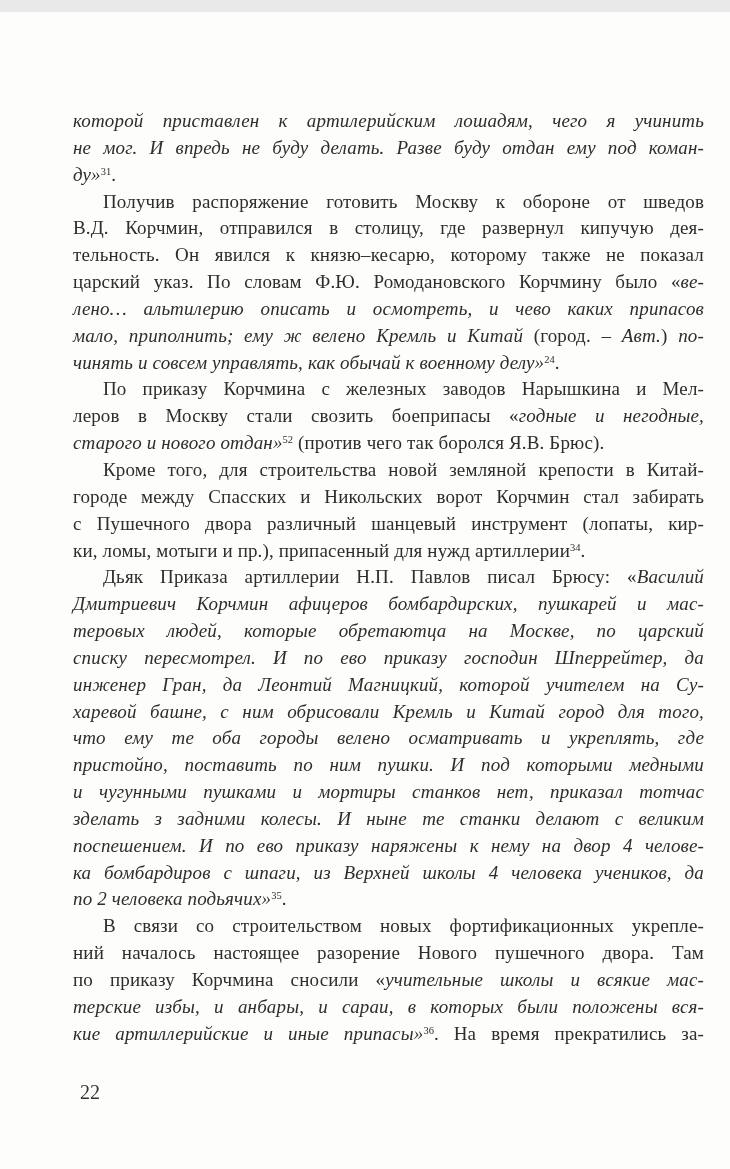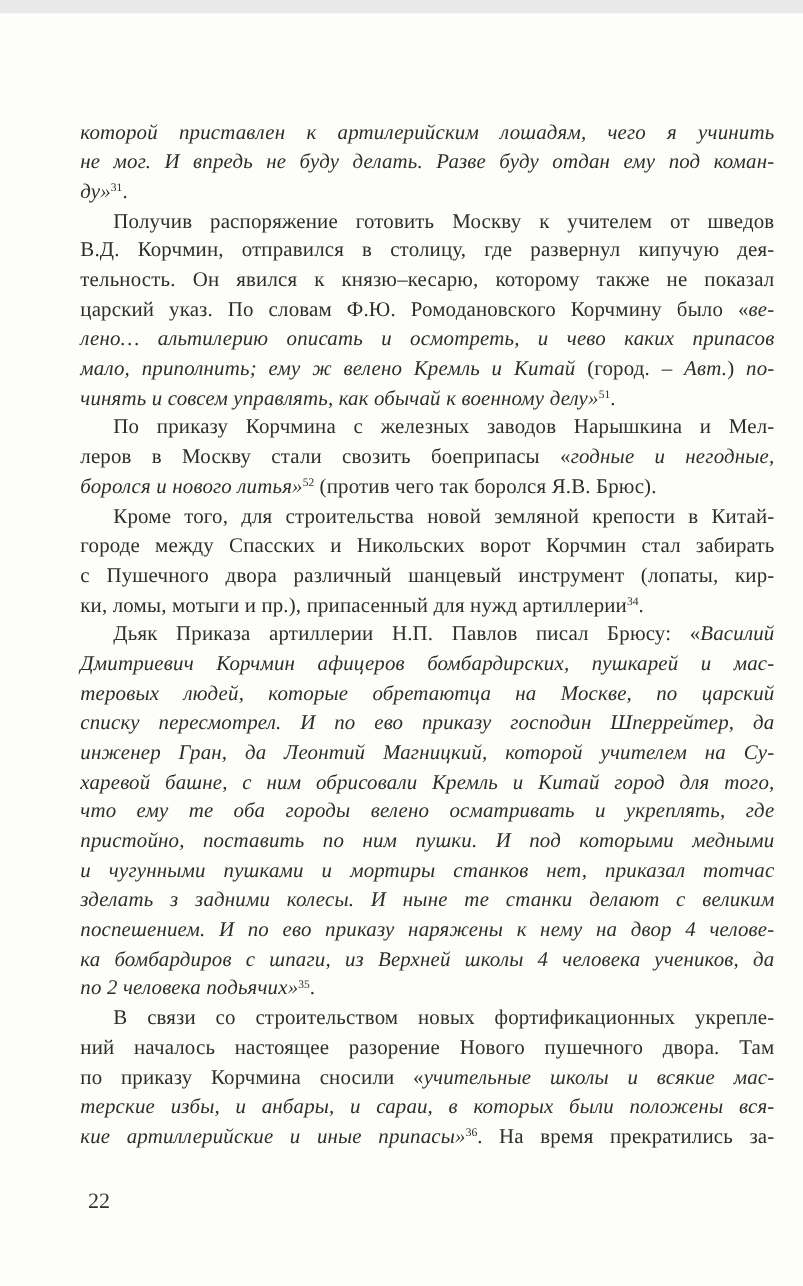--- a/index.html
+++ b/index.html
@@ -48,30 +48,30 @@
   }
 </style>
 </head>
 <body>
 
 <div class="page">
   <div class="text-block">
       <div class="line"><span class="it">которой приставлен к артилерийским лошадям, чего я учинить</span></div>
       <div class="line"><span class="it">не мог. И впредь не буду делать. Разве буду отдан ему под коман-</span></div>
       <div class="line plain"><span class="it">ду»</span><sup class="fn">31</sup><span>.</span></div>
-      <div class="line indent"><span>Получив распоряжение готовить Москву к учителем от шведов</span></div>
+      <div class="line indent"><span>Получив распоряжение готовить Москву к обороне от шведов</span></div>
       <div class="line"><span>В.Д. Корчмин,  отправился в столицу, где развернул кипучую дея-</span></div>
       <div class="line"><span>тельность. Он явился к князю–кесарю, которому также не показал</span></div>
       <div class="line"><span>царский указ. По словам Ф.Ю. Ромодановского Корчмину было «</span><span class="it">ве-</span></div>
       <div class="line"><span class="it">лено… альтилерию описать и осмотреть, и чево каких припасов</span></div>
       <div class="line"><span class="it">мало, приполнить; ему ж велено Кремль и Китай </span><span>(город. – </span><span class="it">Авт.</span><span>)</span><span class="it"> по-</span></div>
-      <div class="line plain"><span class="it">чинять и совсем управлять, как обычай к военному делу»</span><sup class="fn">51</sup><span>.</span></div>
+      <div class="line plain"><span class="it">чинять и совсем управлять, как обычай к военному делу»</span><sup class="fn">24</sup><span>.</span></div>
       <div class="line indent"><span>По приказу Корчмина с железных заводов Нарышкина и Мел-</span></div>
       <div class="line"><span>леров в Москву стали свозить боеприпасы «</span><span class="it">годные и негодные,</span></div>
-      <div class="line plain"><span class="it">боролся и нового литья»</span><sup class="fn">52</sup><span> (против чего так боролся Я.В. Брюс).</span></div>
+      <div class="line plain"><span class="it">старого и нового отдан»</span><sup class="fn">52</sup><span> (против чего так боролся Я.В. Брюс).</span></div>
       <div class="line indent"><span>Кроме того, для строительства новой земляной крепости в Китай-</span></div>
       <div class="line"><span>городе между Спасских и Никольских ворот Корчмин стал забирать</span></div>
       <div class="line"><span>с Пушечного двора различный шанцевый инструмент (лопаты, кир-</span></div>
       <div class="line plain"><span>ки, ломы, мотыги  и пр.), припасенный для нужд артиллерии</span><sup class="fn">34</sup><span>.</span></div>
       <div class="line indent"><span>Дьяк Приказа артиллерии Н.П. Павлов писал Брюсу: «</span><span class="it">Василий</span></div>
       <div class="line"><span class="it">Дмитриевич Корчмин афицеров бомбардирских, пушкарей и мас-</span></div>
       <div class="line"><span class="it">теровых людей, которые обретаютца на Москве, по царский</span></div>
       <div class="line"><span class="it">списку пересмотрел. И по ево приказу господин Шперрейтер, да</span></div>
       <div class="line"><span class="it">инженер Гран, да Леонтий Магницкий, которой учителем на Су-</span></div>
       <div class="line"><span class="it">харевой башне, с ним обрисовали Кремль и Китай город для того,</span></div>

